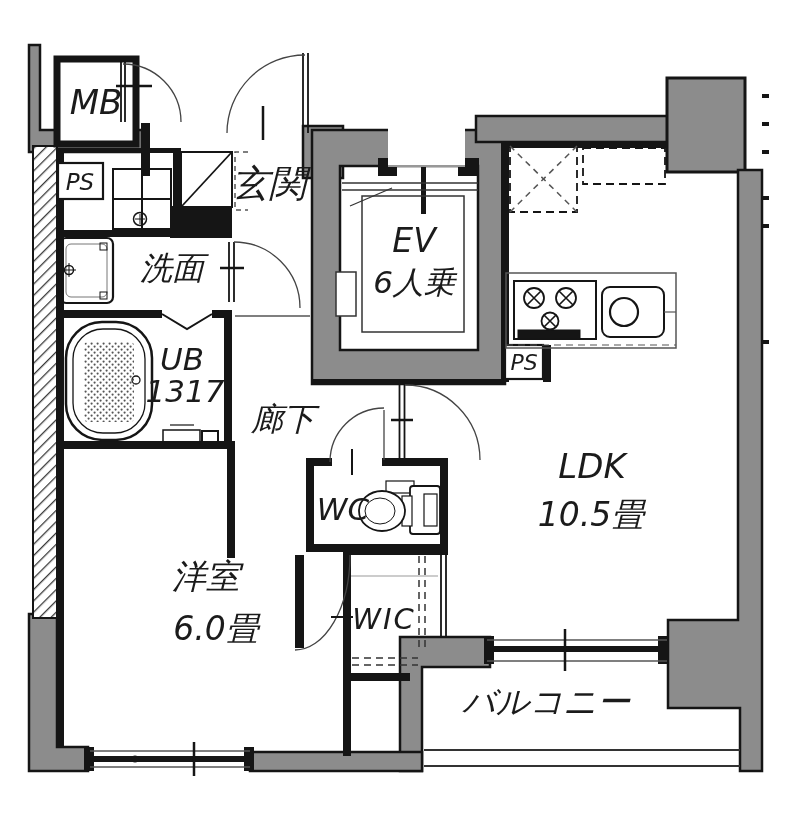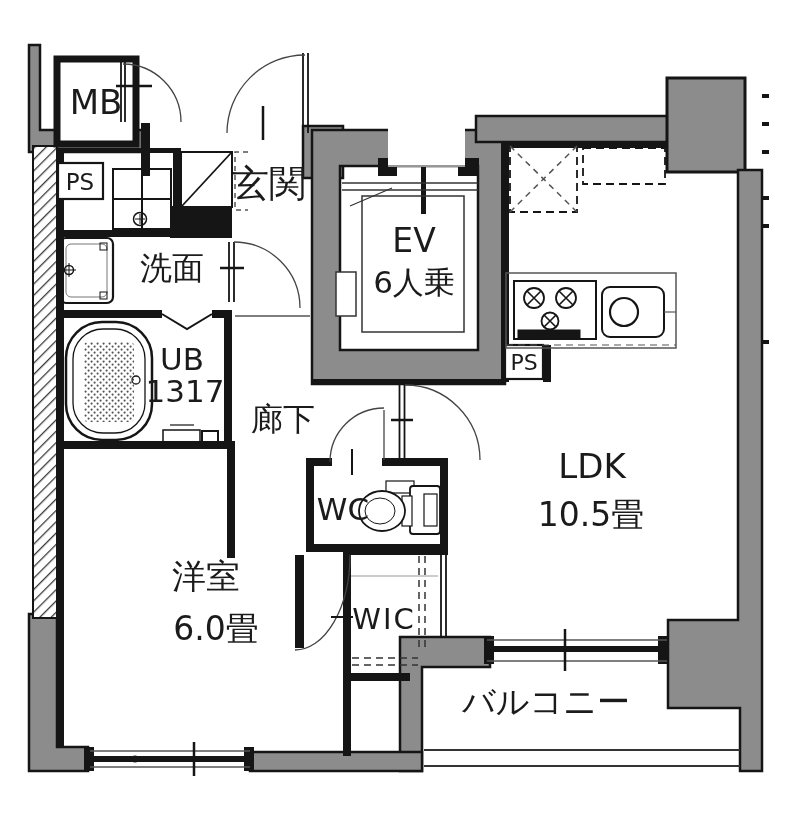--- a/index.html
+++ b/index.html
@@ -1,17 +1,17 @@
 <!DOCTYPE html>
 <html><head>
 <meta charset="utf-8">
 <style>
   html,body{margin:0;padding:0;background:#ffffff;}
   .stage{position:relative;width:793px;height:825px;background:#ffffff;
-         font-family:"DejaVu Sans",sans-serif;overflow:hidden;}
+         font-family:"DejaVu Sans",sans-serif;overflow:hidden;font-style:italic;}
   svg{display:block;}
   text{fill:#1b1b1b;font-family:"DejaVu Sans",sans-serif;font-weight:500;}
   .lbl{text-anchor:middle;}
 </style>
 </head>
 <body>
 
 <div class="stage">
 <svg width="793" height="825" viewBox="0 0 793 825">
   <defs>

